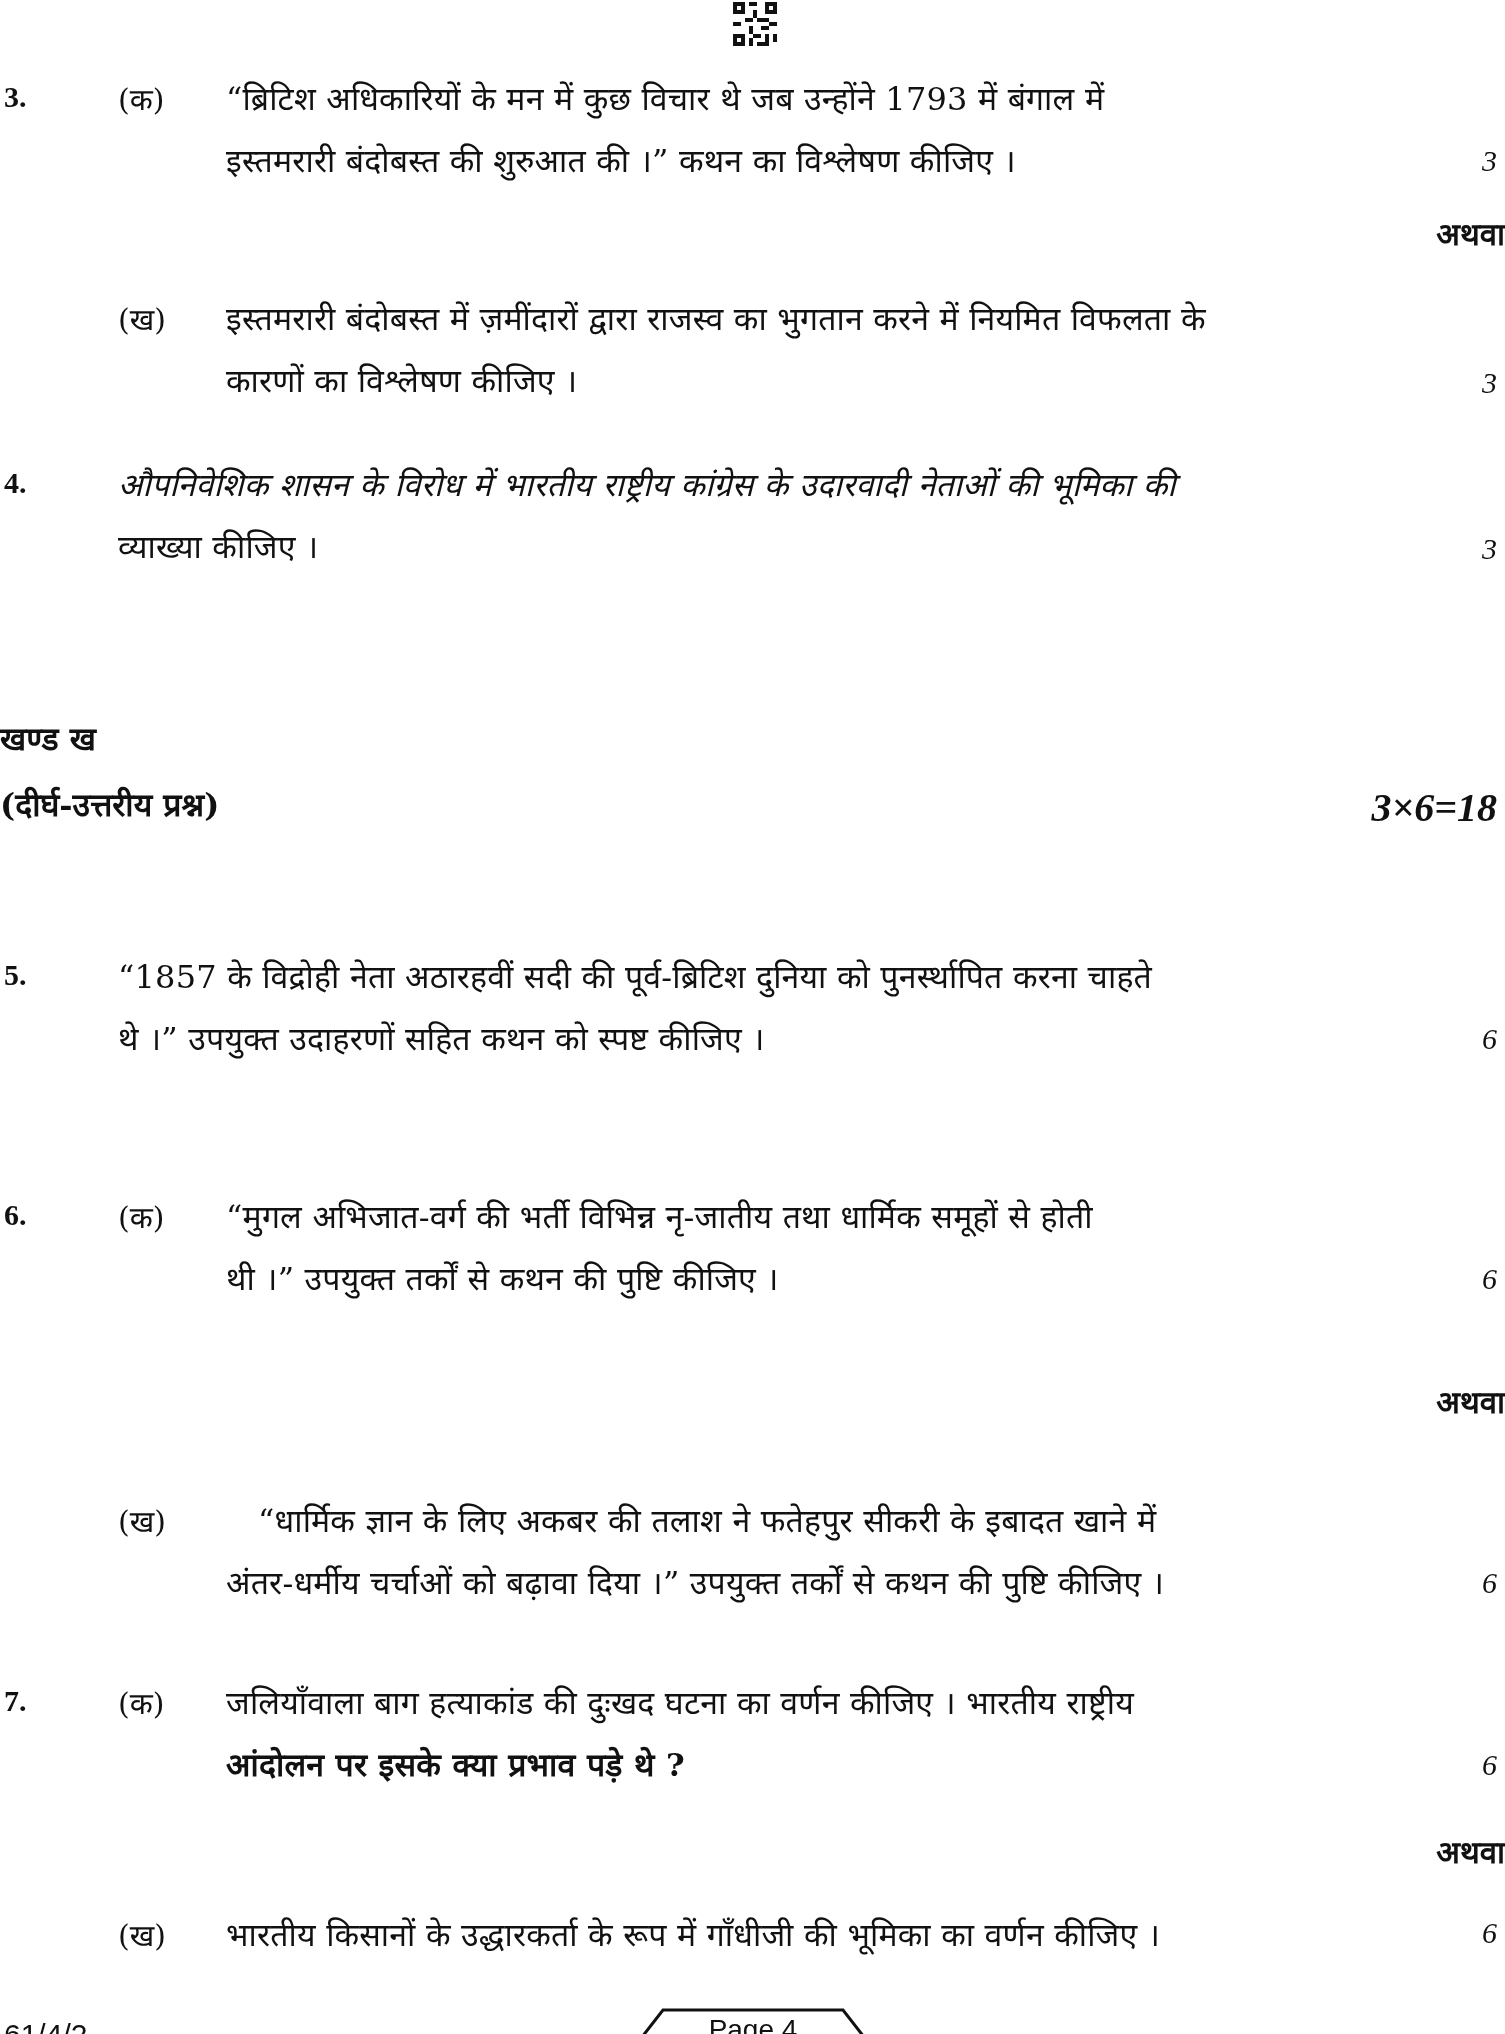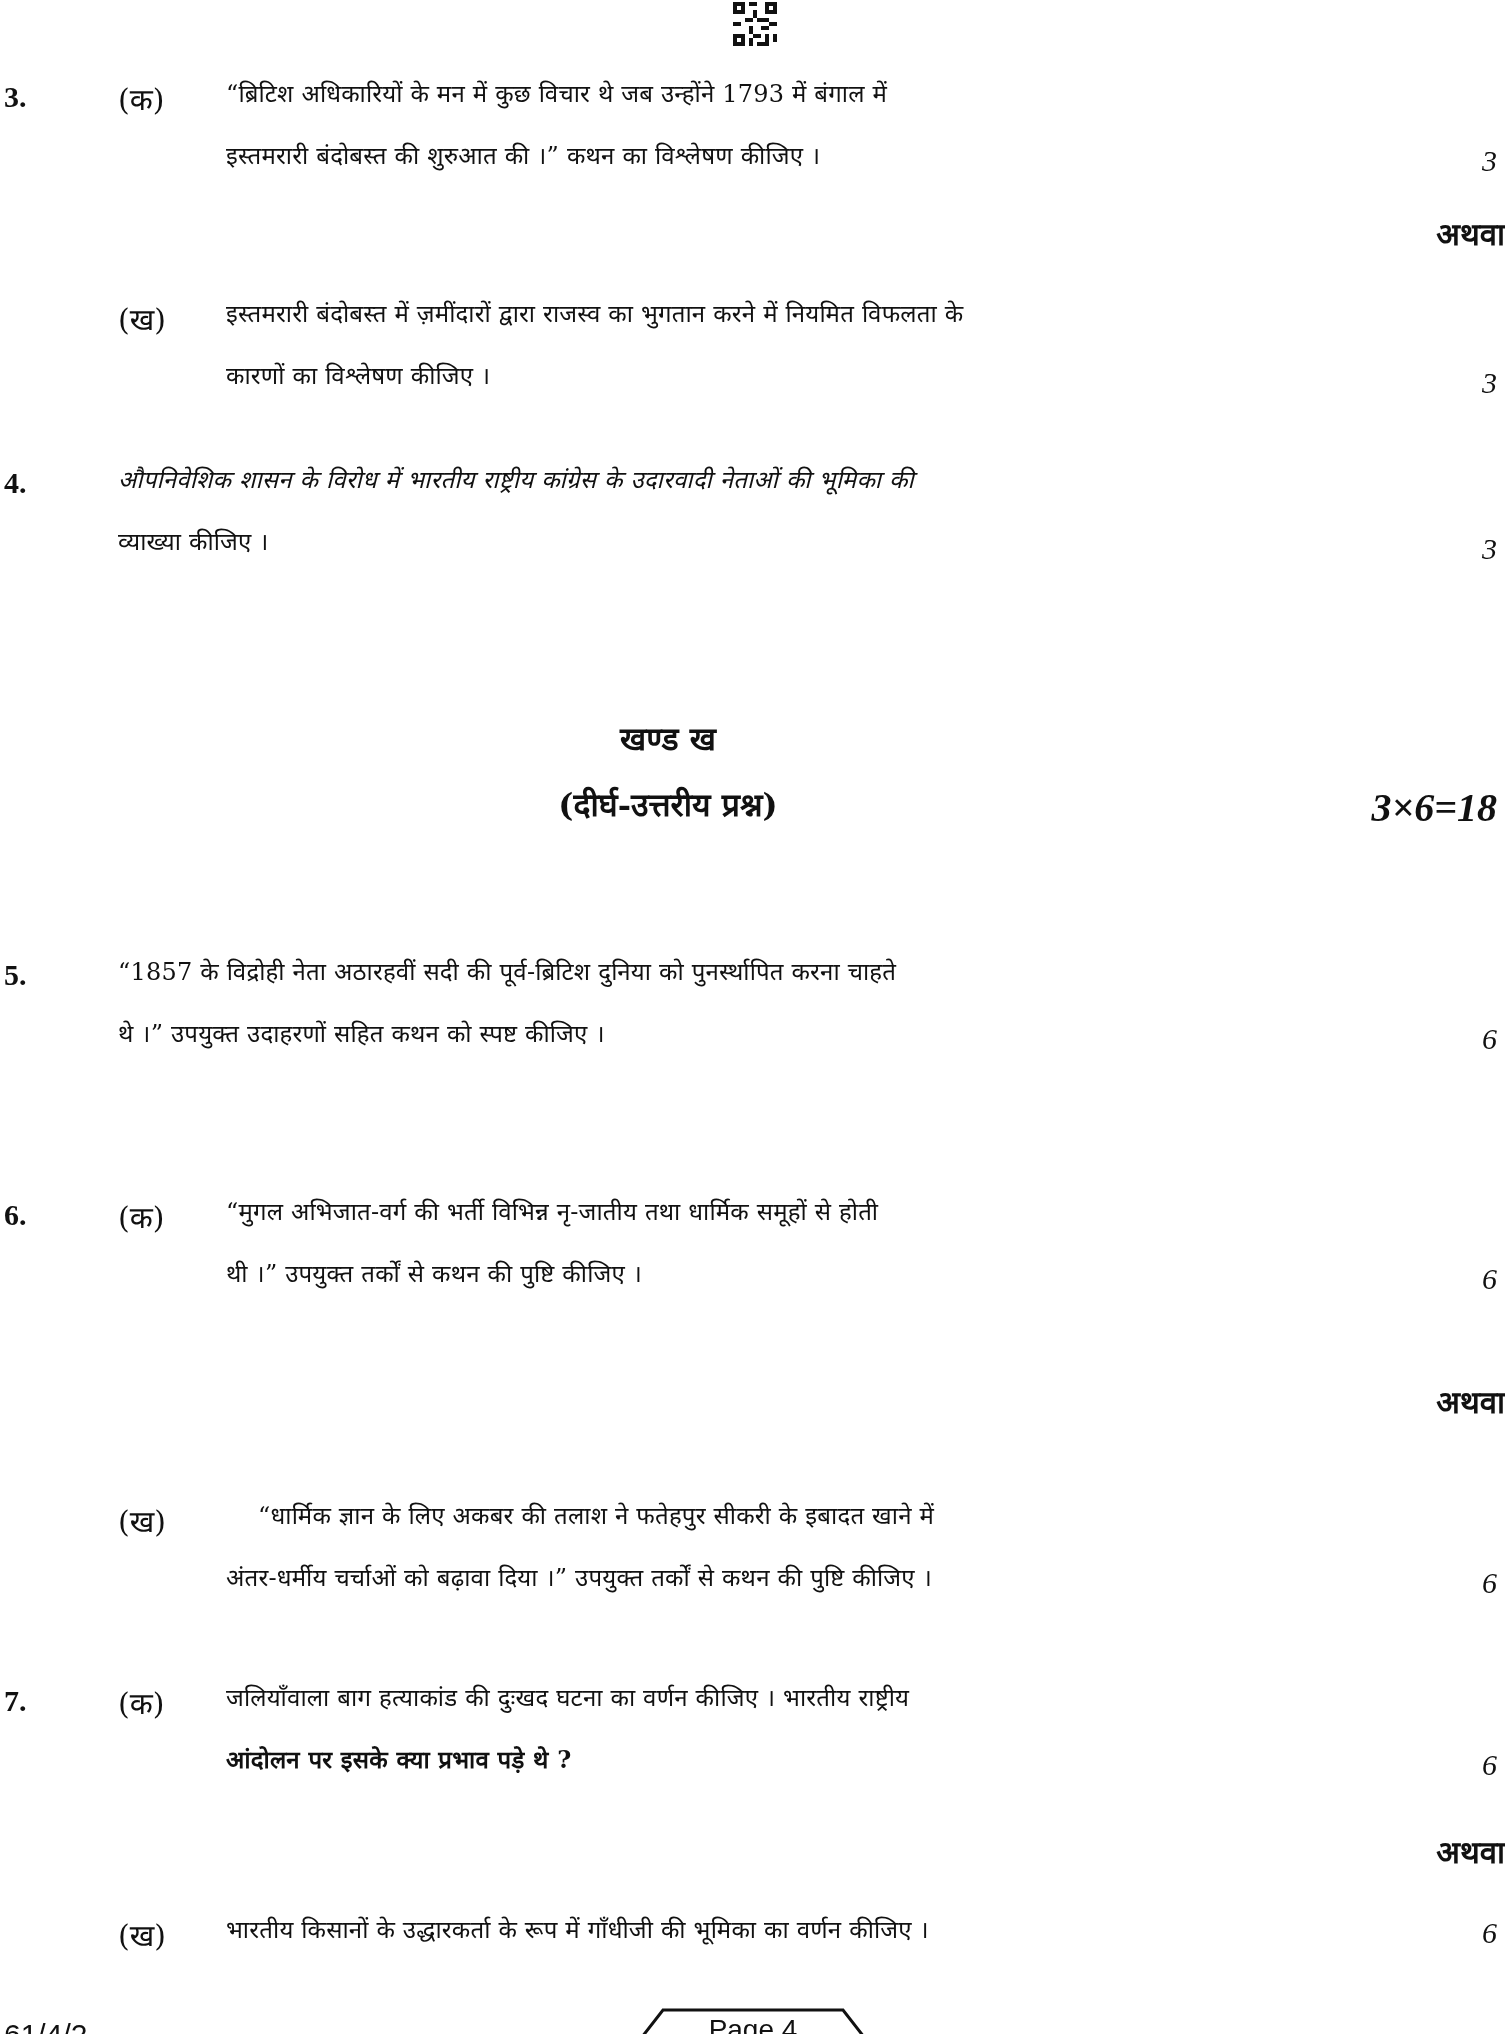--- a/index.html
+++ b/index.html
@@ -4,25 +4,25 @@
 <style>
   html, body { margin: 0; padding: 0; background: #ffffff; }
   body {
     width: 1505px; height: 2034px; position: relative; overflow: hidden;
     font-family: "DejaVu Serif", "Liberation Serif", serif;
     color: #111111;
   }
   .qr { position: absolute; left: 733px; top: 2px; width: 44px; height: 44px; }
   .qnum { position: absolute; left: 4px; font-size: 30px; font-weight: bold; font-family: "Liberation Serif", serif; }
   .sub { position: absolute; left: 118px; font-size: 30px; }
-  .line { position: absolute; left: 226px; font-size: 24px; white-space: nowrap; letter-spacing: 0.2px; }
+  .line { position: absolute; left: 226px; font-size: 32px; white-space: nowrap; letter-spacing: 0.2px; }
   .line.noSub { left: 118px; }
   .marks { position: absolute; right: 8px; font-size: 30px; font-style: italic; font-family: "Liberation Serif", serif; }
   .or { position: absolute; left: 0; width: 1505px; text-align: right; font-size: 31px; font-weight: bold; }
-  .hdr { position: absolute; left: 0; width: 1306px; text-align: center; font-size: 32px; font-weight: bold; margin-left: 15px; }
+  .hdr { position: absolute; left: 0; width: 1306px; text-align: left; font-size: 32px; font-weight: bold; }
   .total { position: absolute; right: 8px; font-size: 40px; font-weight: bold; font-style: italic; font-family: "Liberation Serif", serif; }
   .footer-code { position: absolute; left: 4px; top: 2018px; font-size: 30px; font-family: "Liberation Sans", sans-serif; }
   .page-tab { position: absolute; left: 633px; top: 2006px; width: 240px; height: 40px; }
   .page-label { position: absolute; left: 0; width: 240px; top: 8px; text-align: center; font-size: 28px; font-family: "Liberation Sans", sans-serif; }
 </style>
 </head>
 <body>
 
 <svg class="qr" viewBox="0 0 11 11">
   <rect width="11" height="11" fill="#fff"></rect>

